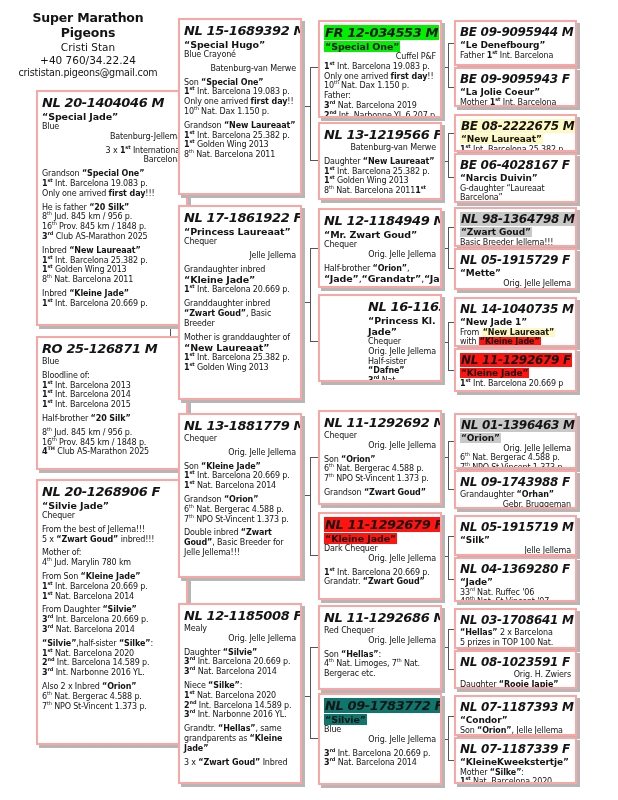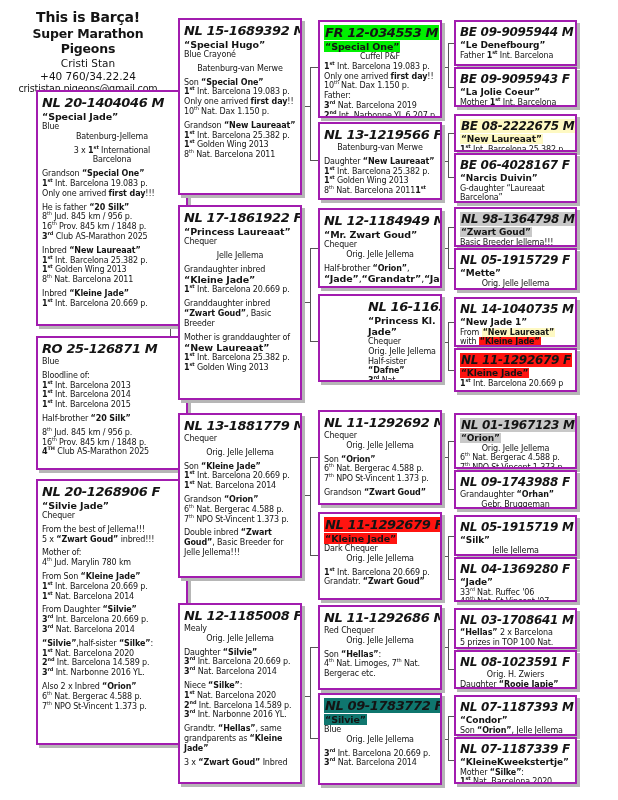--- a/index.html
+++ b/index.html
@@ -9,46 +9,45 @@
   .header{position:absolute;left:8px;top:9px;width:160px;text-align:center}
   .h-title{font-size:14px;font-weight:bold;letter-spacing:-0.2px}
   .h-sub{font-size:12.5px;font-weight:bold;letter-spacing:-0.2px;margin-top:1px}
   .h-line{font-size:10.5px;margin-top:1px}
   .h-mail{font-size:9.6px;letter-spacing:-0.2px}
   .col{position:absolute;top:0;height:800px}
   .c1{left:36px;width:152px}
   .c2{left:178px;width:124px}
   .c3{left:318px;width:124px}
   .c4{left:454px;width:123px}
-  .pbox{position:absolute;left:0;width:100%;background:#fff;border:2px solid #a21caf;
+  .pbox{position:absolute;left:0;width:100%;background:#fff;border:2px solid #fca5a5;
         box-shadow:3px 3px 0 #b6b6b6;padding:3px 4px;overflow:hidden}
   .ring{font-style:italic;font-weight:bold;font-size:13px;letter-spacing:-0.4px;
         margin-bottom:1px;white-space:nowrap}
   .c4 .ring{font-size:12px;letter-spacing:-0.3px}
   .ln{font-size:8px;line-height:9.8px;letter-spacing:-0.15px}
-  .ln.ctr{text-align:center}
+  .ln.ctr{text-align:right}
   .ln.name{font-size:9.5px;line-height:11px;letter-spacing:-0.2px}
   .c4 .ln.name{font-size:9px;line-height:10.5px}
   .bl{height:4px}
   sup{font-size:62%;vertical-align:super;line-height:0}
   b{letter-spacing:-0.1px}
   .hl{padding:0 1px}
   .hl-g{background:#00f000}
   .hl-r{background:#ff1410}
   .hl-y{background:#0f766e}
   .hl-c{background:#fef9c3}
   .hl-k{background:#c8c8c8}
   .cline{position:absolute;background:#555}
 </style>
 </head>
 <body>
 
 <div class="page">
   <div class="header">
-    <div class="h-title">This is Barça!</div>
     <div class="h-sub">Super Marathon Pigeons</div>
     <div class="h-line">Cristi Stan</div>
     <div class="h-line">+40 760/34.22.24</div>
     <div class="h-line h-mail">crististan.pigeons@gmail.com</div>
   </div>
 
   <div>
       <div class="cline" style="left: 170px; top: 106px; width: 1px; height: 298px;"></div>
       <div class="cline" style="left: 170px; top: 106px; width: 8px; height: 1px;"></div>
       <div class="cline" style="left: 170px; top: 302px; width: 8px; height: 1px;"></div>
@@ -368,21 +367,21 @@
         <div class="ln name"><b>“New Jade 1”</b></div>
         <div class="ln">From <span class="hl hl-c"><b>“New Laureaat”</b></span></div>
         <div class="ln">with <span class="hl hl-r"><b>“Kleine Jade”</b></span></div>
       </div>
       <div class="pbox" style="top: 348px; height: 44px;">
         <div class="ring"><span class="hl hl-r">NL 11-1292679 F</span></div>
         <div class="ln name"><span class="hl hl-r"><b>“Kleine Jade”</b></span></div>
         <div class="ln"><b>1<sup>st</sup></b> Int. Barcelona 20.669 p</div>
       </div>
       <div class="pbox" style="top: 413px; height: 56px;">
-        <div class="ring"><span class="hl hl-k">NL 01-1967123 M</span></div>
+        <div class="ring"><span class="hl hl-k">NL 01-1396463 M</span></div>
         <div class="ln name"><span class="hl hl-k"><b>“Orion”</b></span></div>
         <div class="ln ctr">Orig. Jelle Jellema</div>
         <div class="ln">6<sup>th</sup> Nat. Bergerac 4.588 p.</div>
         <div class="ln">7<sup>th</sup> NPO St-Vincent 1.373 p.</div>
       </div>
       <div class="pbox" style="top: 470px; height: 39px;">
         <div class="ring">NL 09-1743988 F</div>
         <div class="ln">Grandaughter <b>“Orhan”</b></div>
         <div class="ln ctr">Gebr. Bruggeman</div>
       </div>

